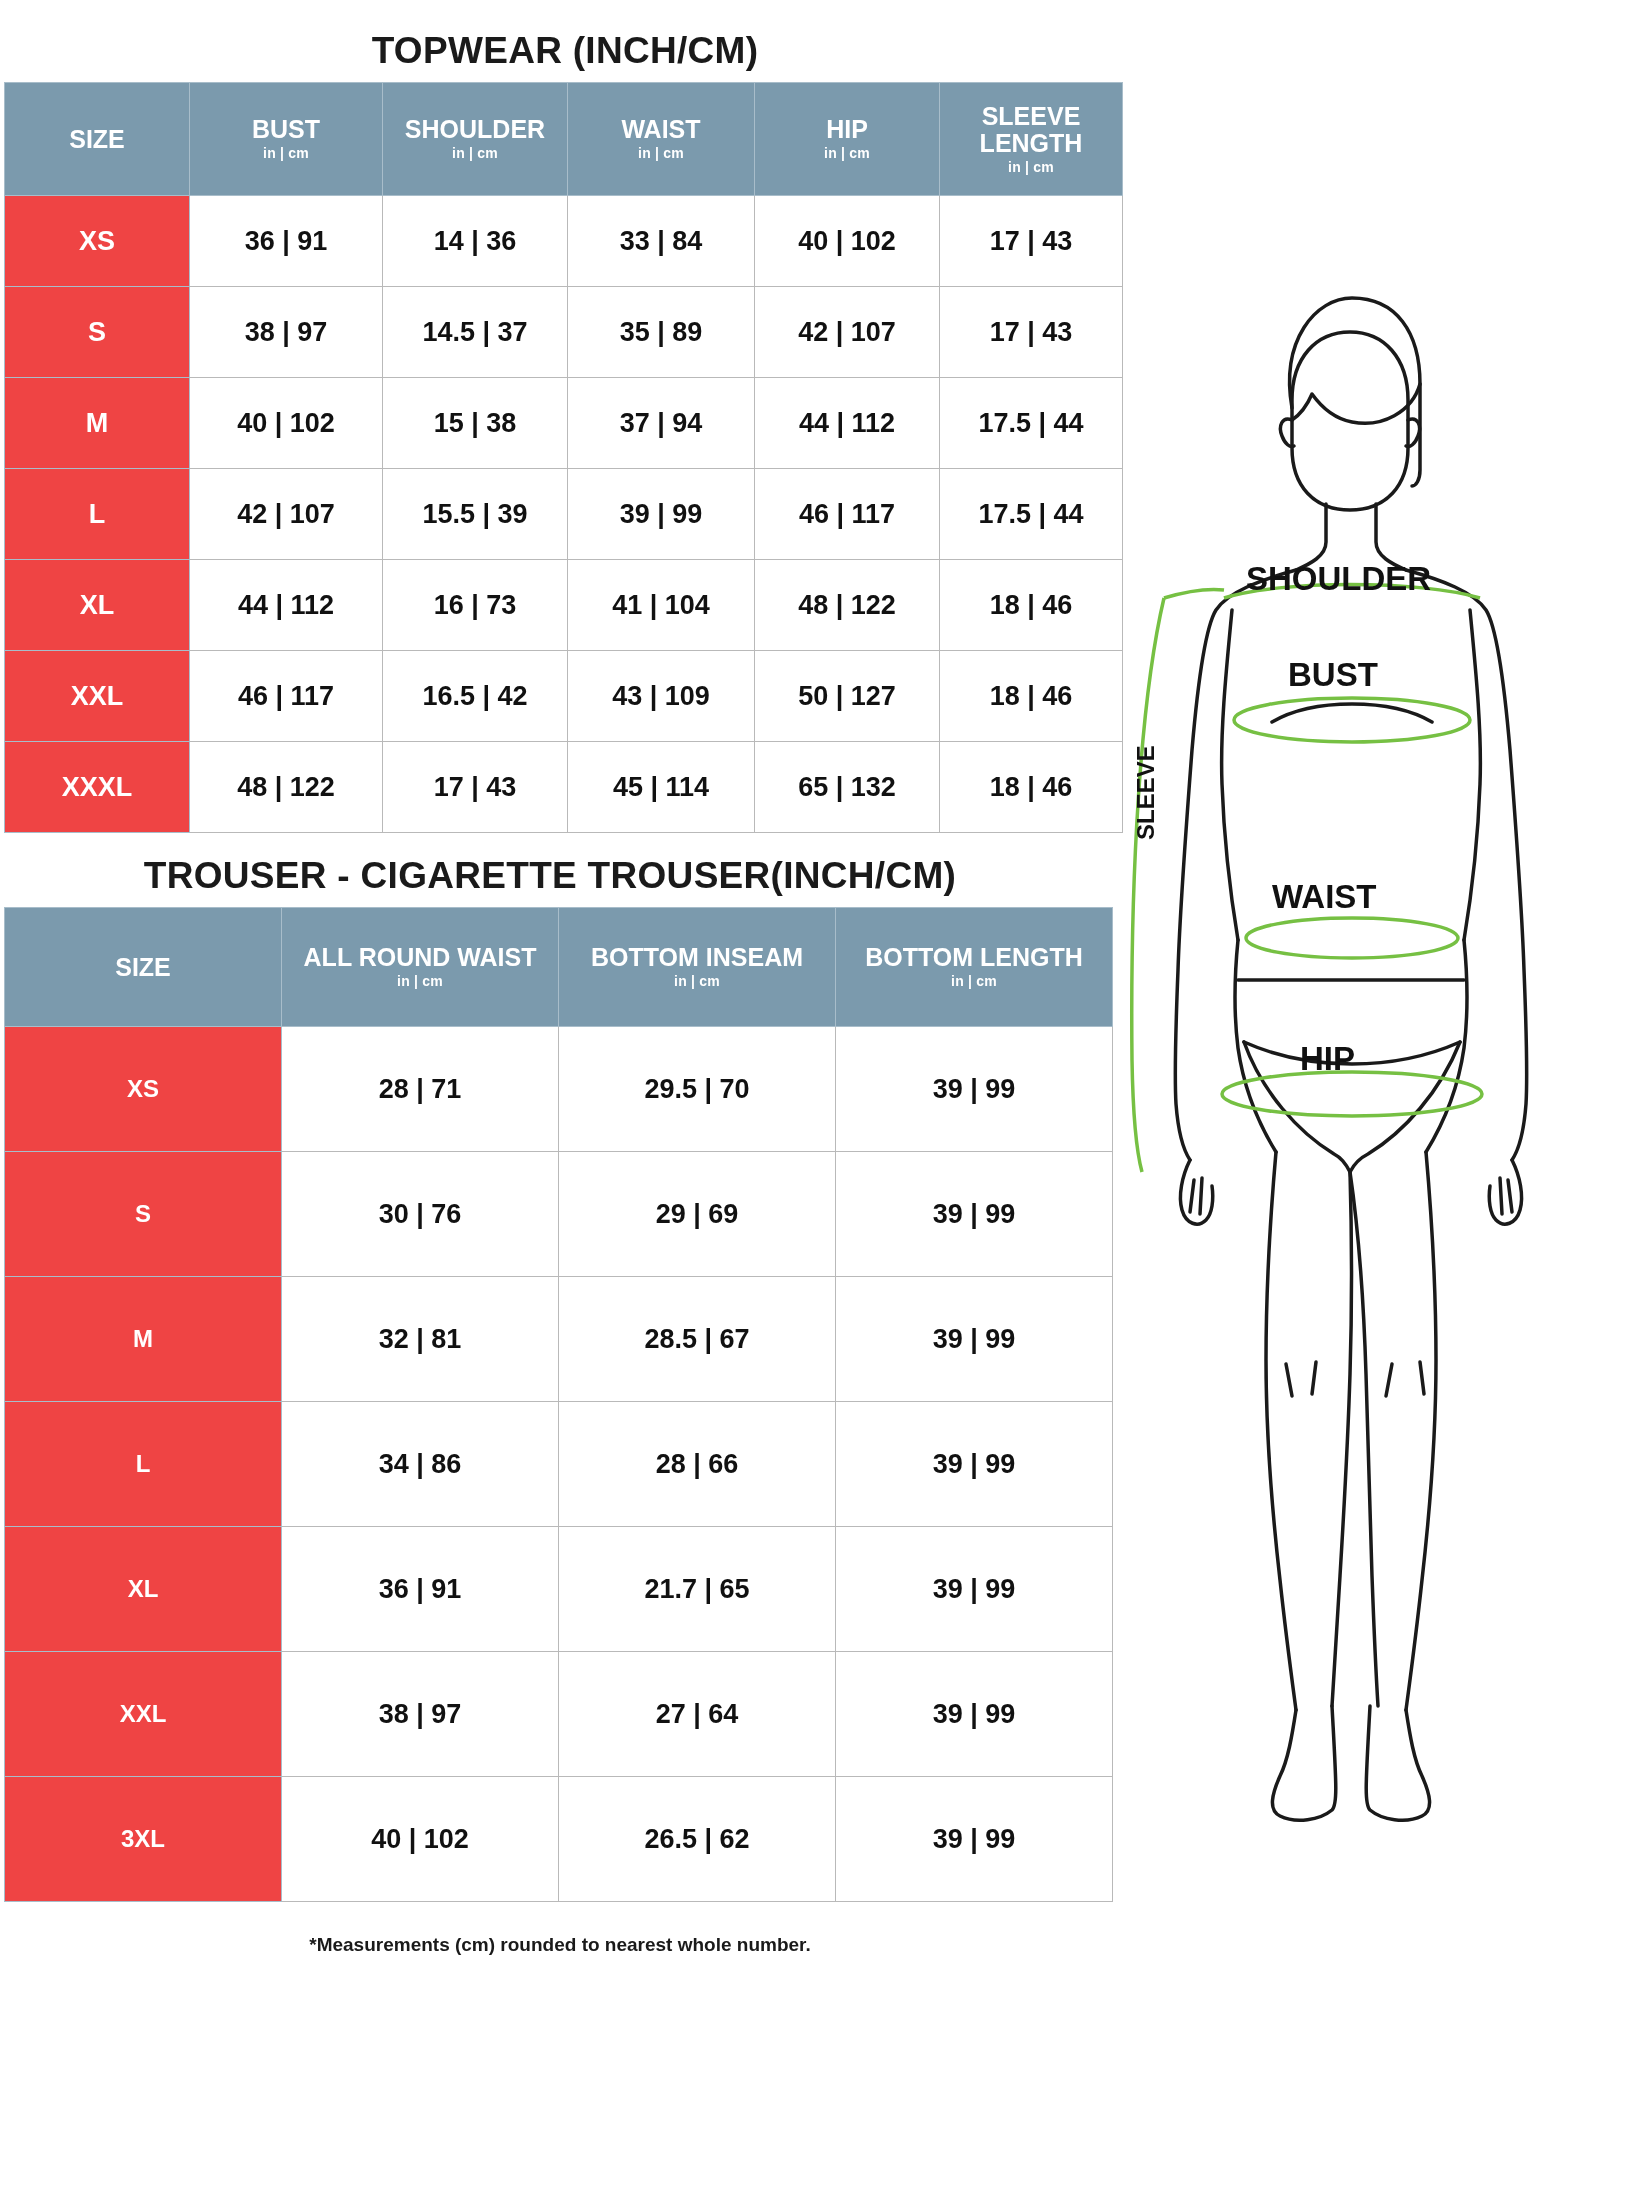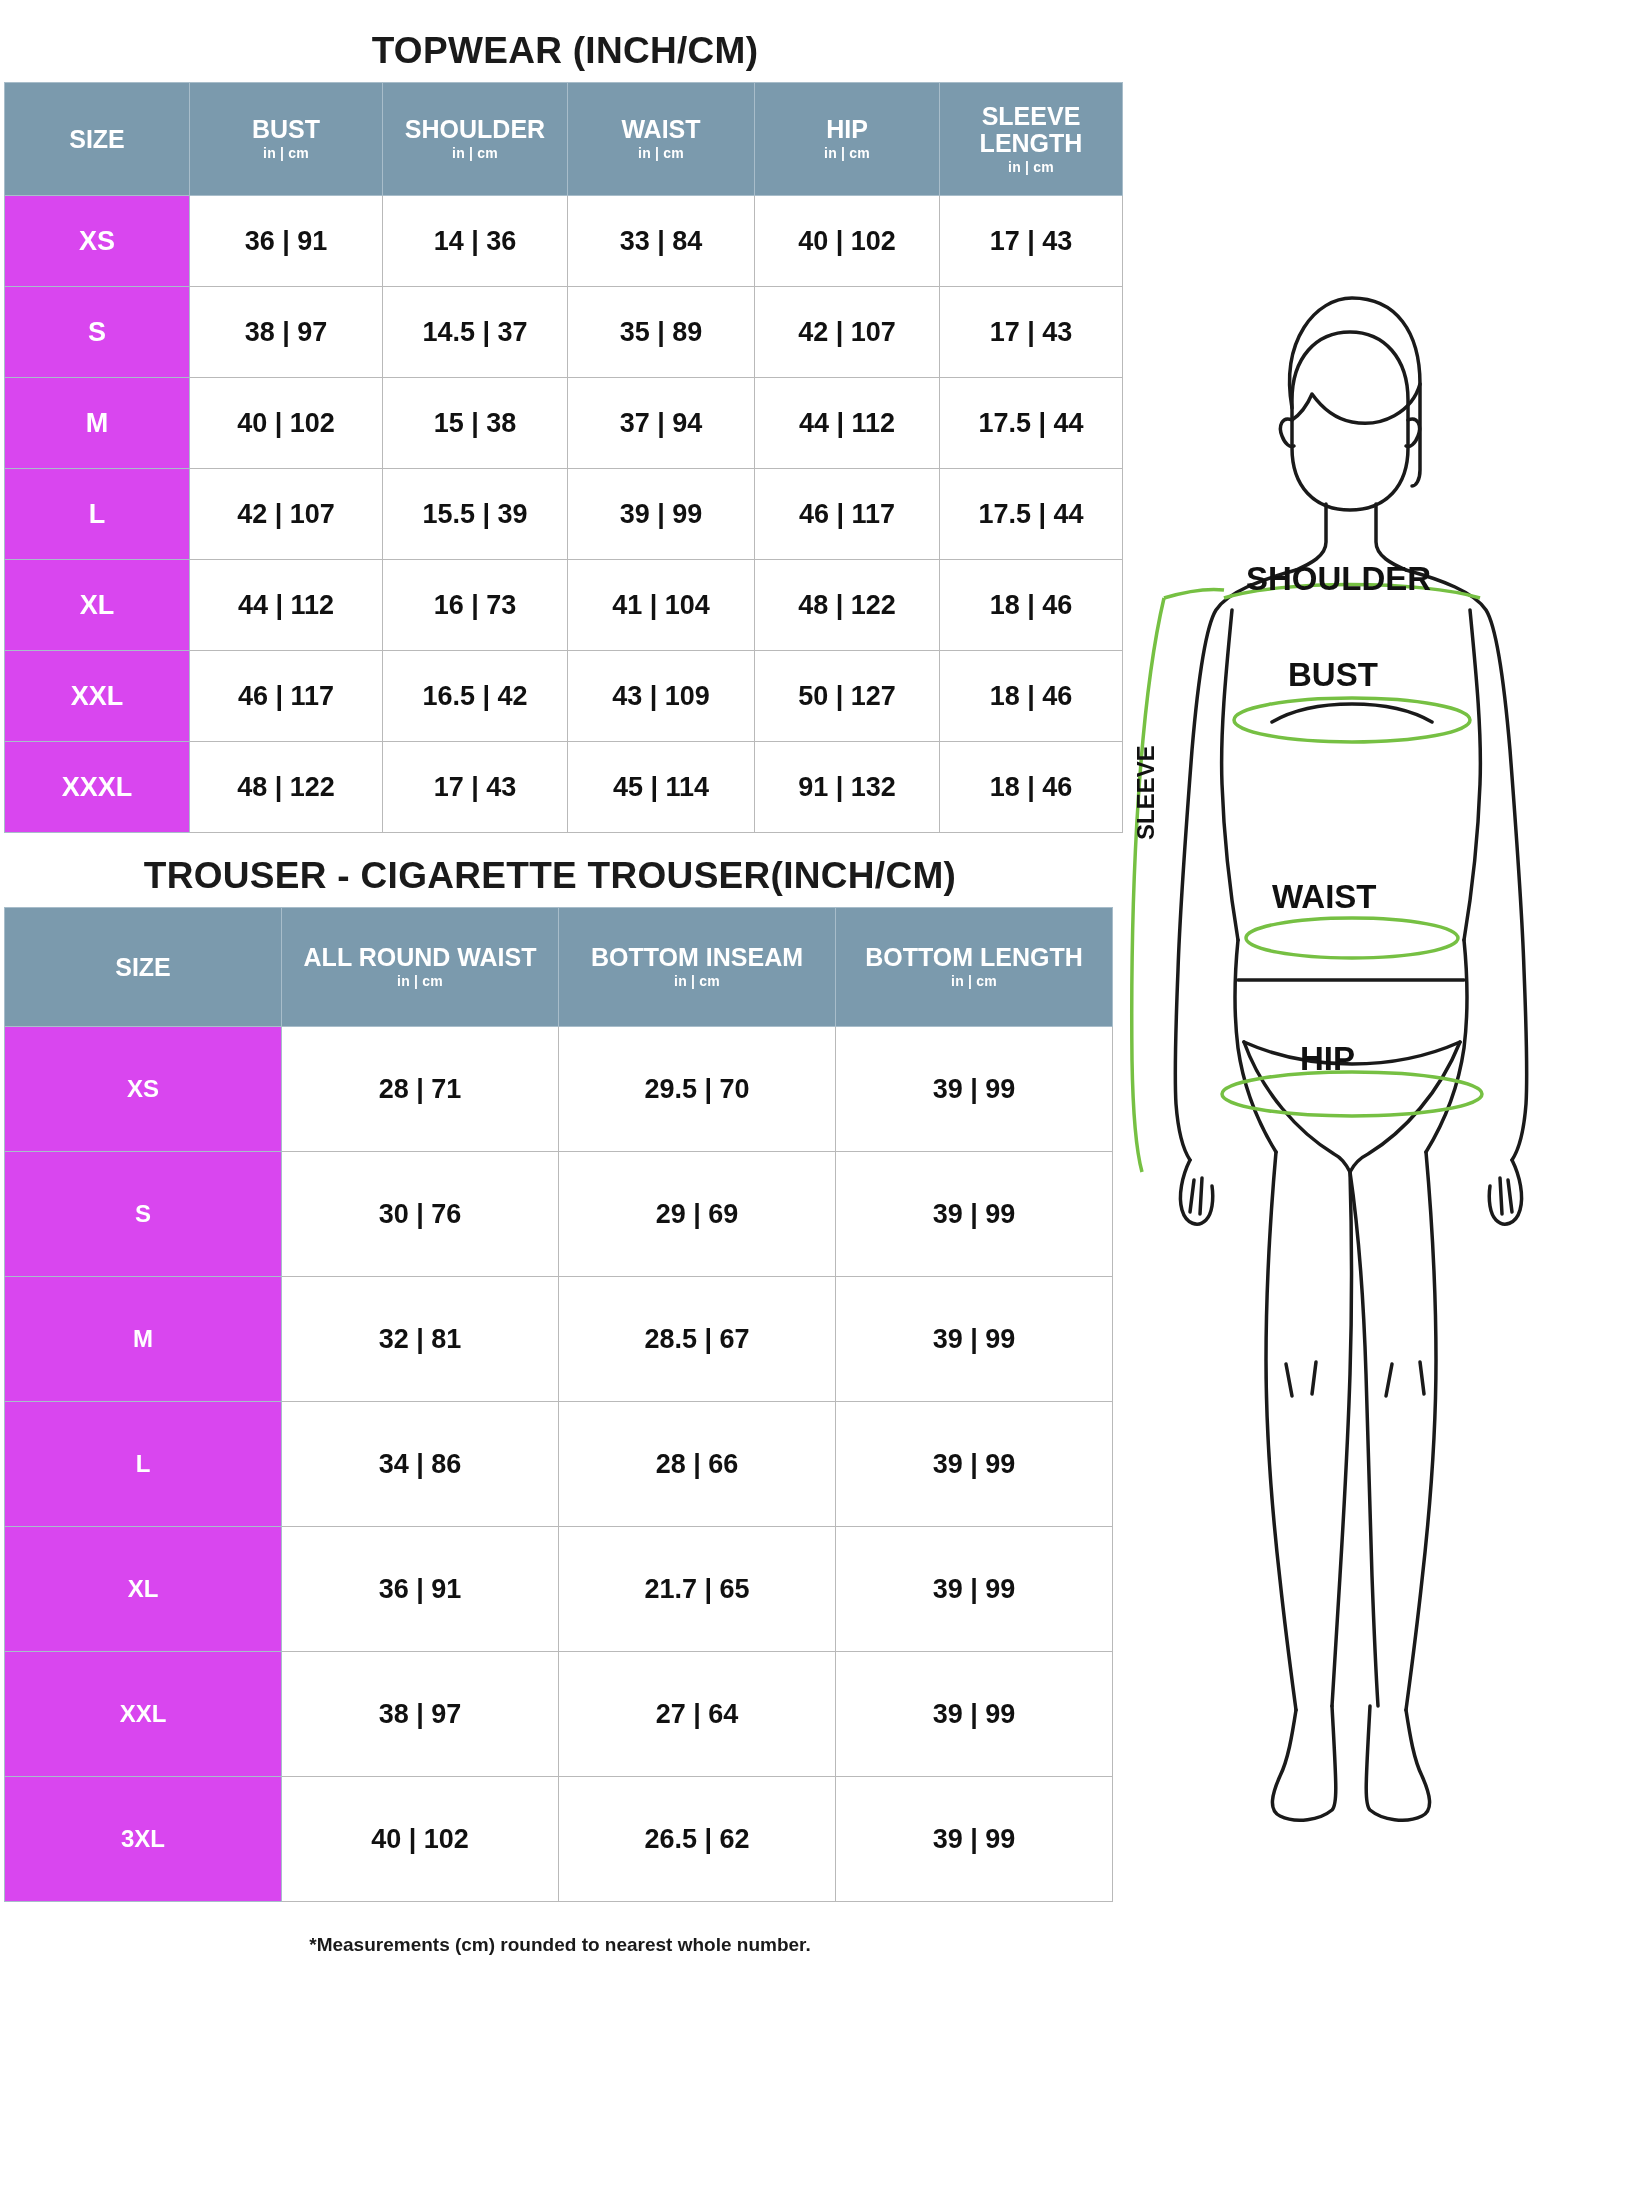--- a/index.html
+++ b/index.html
@@ -74,21 +74,21 @@
     margin-top: 3px;
   }
   tbody td {
     font-size: 27px;
     font-weight: bold;
     height: 88px;
     background: #ffffff;
     color: #111111;
   }
   tbody td.sizecell {
-    background: #d946ef;
+    background: #ef4444;
     color: #ffffff;
     font-size: 27px;
     font-weight: bold;
     border: 1px solid #a8bdca;
   }
   table.trouser tbody td.sizecell {
     font-size: 24px;
   }
   table.trouser thead th {
     height: 98px;
@@ -199,21 +199,21 @@
           <td>16.5 | 42</td>
           <td>43 | 109</td>
           <td>50 | 127</td>
           <td>18 | 46</td>
         </tr>
         <tr>
           <td class="sizecell">XXXL</td>
           <td>48 | 122</td>
           <td>17 | 43</td>
           <td>45 | 114</td>
-          <td>91 | 132</td>
+          <td>65 | 132</td>
           <td>18 | 46</td>
         </tr>
       </tbody>
     </table>
 
     <div class="section-title title-trouser">TROUSER - CIGARETTE TROUSER(INCH/CM)</div>
 
     <table class="trouser">
       <thead>
         <tr>

